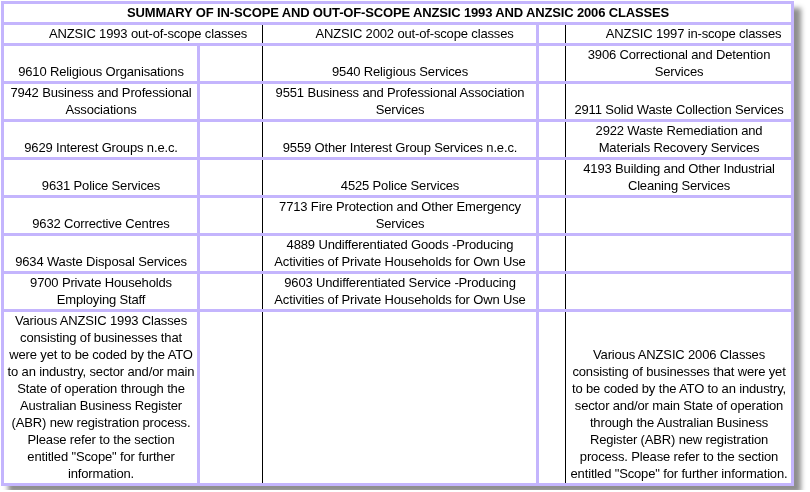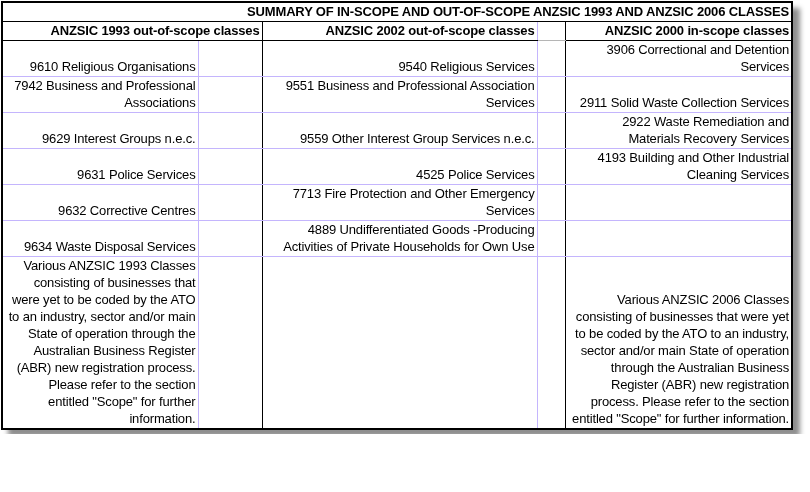--- a/index.html
+++ b/index.html
@@ -14,39 +14,39 @@
     background: #ffffff;
   }
   table.summary {
     border-collapse: collapse;
     table-layout: fixed;
     width: 790px;
     background: #ffffff;
     border: 2px solid #000000;
   }
   td, th {
-    border: 1px solid #c4b5fd;
+    border: 3px solid #c4b5fd;
     vertical-align: bottom;
-    text-align: right;
+    text-align: center;
     padding: 0 2px 1px 3px;
     font-family: "Liberation Sans", sans-serif;
     font-size: 13px;
     line-height: 17px;
     letter-spacing: -0.15px;
     color: #000000;
     overflow: hidden;
     word-wrap: break-word;
   }
   tr.title-row td {
     font-weight: bold;
     border-bottom: 1px solid #000000;
     white-space: nowrap;
   }
   tr.header-row th {
-    font-weight: bold;
+    font-weight: normal;
     border-bottom: 1px solid #000000;
     white-space: nowrap;
     padding-left: 32px;
   }
   tr.header-row td.col-d {
     border-bottom: 1px solid #b5b5b5;
   }
   .col-b { border-right: 1px solid #000000; }
   .col-c { border-left: 1px solid #000000; }
   .col-d { border-right: 1px solid #000000; }
@@ -83,21 +83,21 @@
 
     <tbody>
         <tr class="title-row r-title">
       <td colspan="5">SUMMARY OF IN-SCOPE AND OUT-OF-SCOPE ANZSIC 1993 AND ANZSIC 2006 CLASSES</td>
     </tr>
 
     <tr class="header-row r-head">
       <th colspan="2" class="col-ab">ANZSIC 1993 out-of-scope classes</th>
       <th class="col-c">ANZSIC 2002 out-of-scope classes</th>
       <td class="col-d"></td>
-      <th class="col-e">ANZSIC 2000 in-scope classes</th>
+      <th class="col-e">ANZSIC 1997 in-scope classes</th>
     </tr>
 
     <tr class="r0">
       <td class="col-a">9610 Religious Organisations</td>
       <td class="col-b"></td>
       <td class="col-c">9540 Religious Services</td>
       <td class="col-d"></td>
       <td class="col-e">3906 Correctional and Detention Services</td>
     </tr>
 
@@ -136,20 +136,27 @@
 
 
     <tr class="r7">
       <td class="col-a">9634 Waste Disposal Services</td>
       <td class="col-b"></td>
       <td class="col-c">4889 Undifferentiated Goods -Producing Activities of Private Households for Own Use</td>
       <td class="col-d"></td>
       <td class="col-e"></td>
     </tr>
 
+    <tr class="r8">
+      <td class="col-a">9700 Private Households Employing Staff</td>
+      <td class="col-b"></td>
+      <td class="col-c">9603 Undifferentiated Service -Producing Activities of Private Households for Own Use</td>
+      <td class="col-d"></td>
+      <td class="col-e"></td>
+    </tr>
 
     <tr class="r9">
       <td class="col-a">Various ANZSIC 1993 Classes consisting of businesses that were yet to be coded by the ATO to an industry, sector and/or main State of operation through the Australian Business Register (ABR) new registration process. Please refer to the section entitled "Scope" for further information.</td>
       <td class="col-b"></td>
       <td class="col-c"></td>
       <td class="col-d"></td>
       <td class="col-e">Various ANZSIC 2006 Classes consisting of businesses that were yet to be coded by the ATO to an industry, sector and/or main State of operation through the Australian Business Register (ABR) new registration process. Please refer to the section entitled "Scope" for further information.</td>
     </tr>
   </tbody>
     </table>

